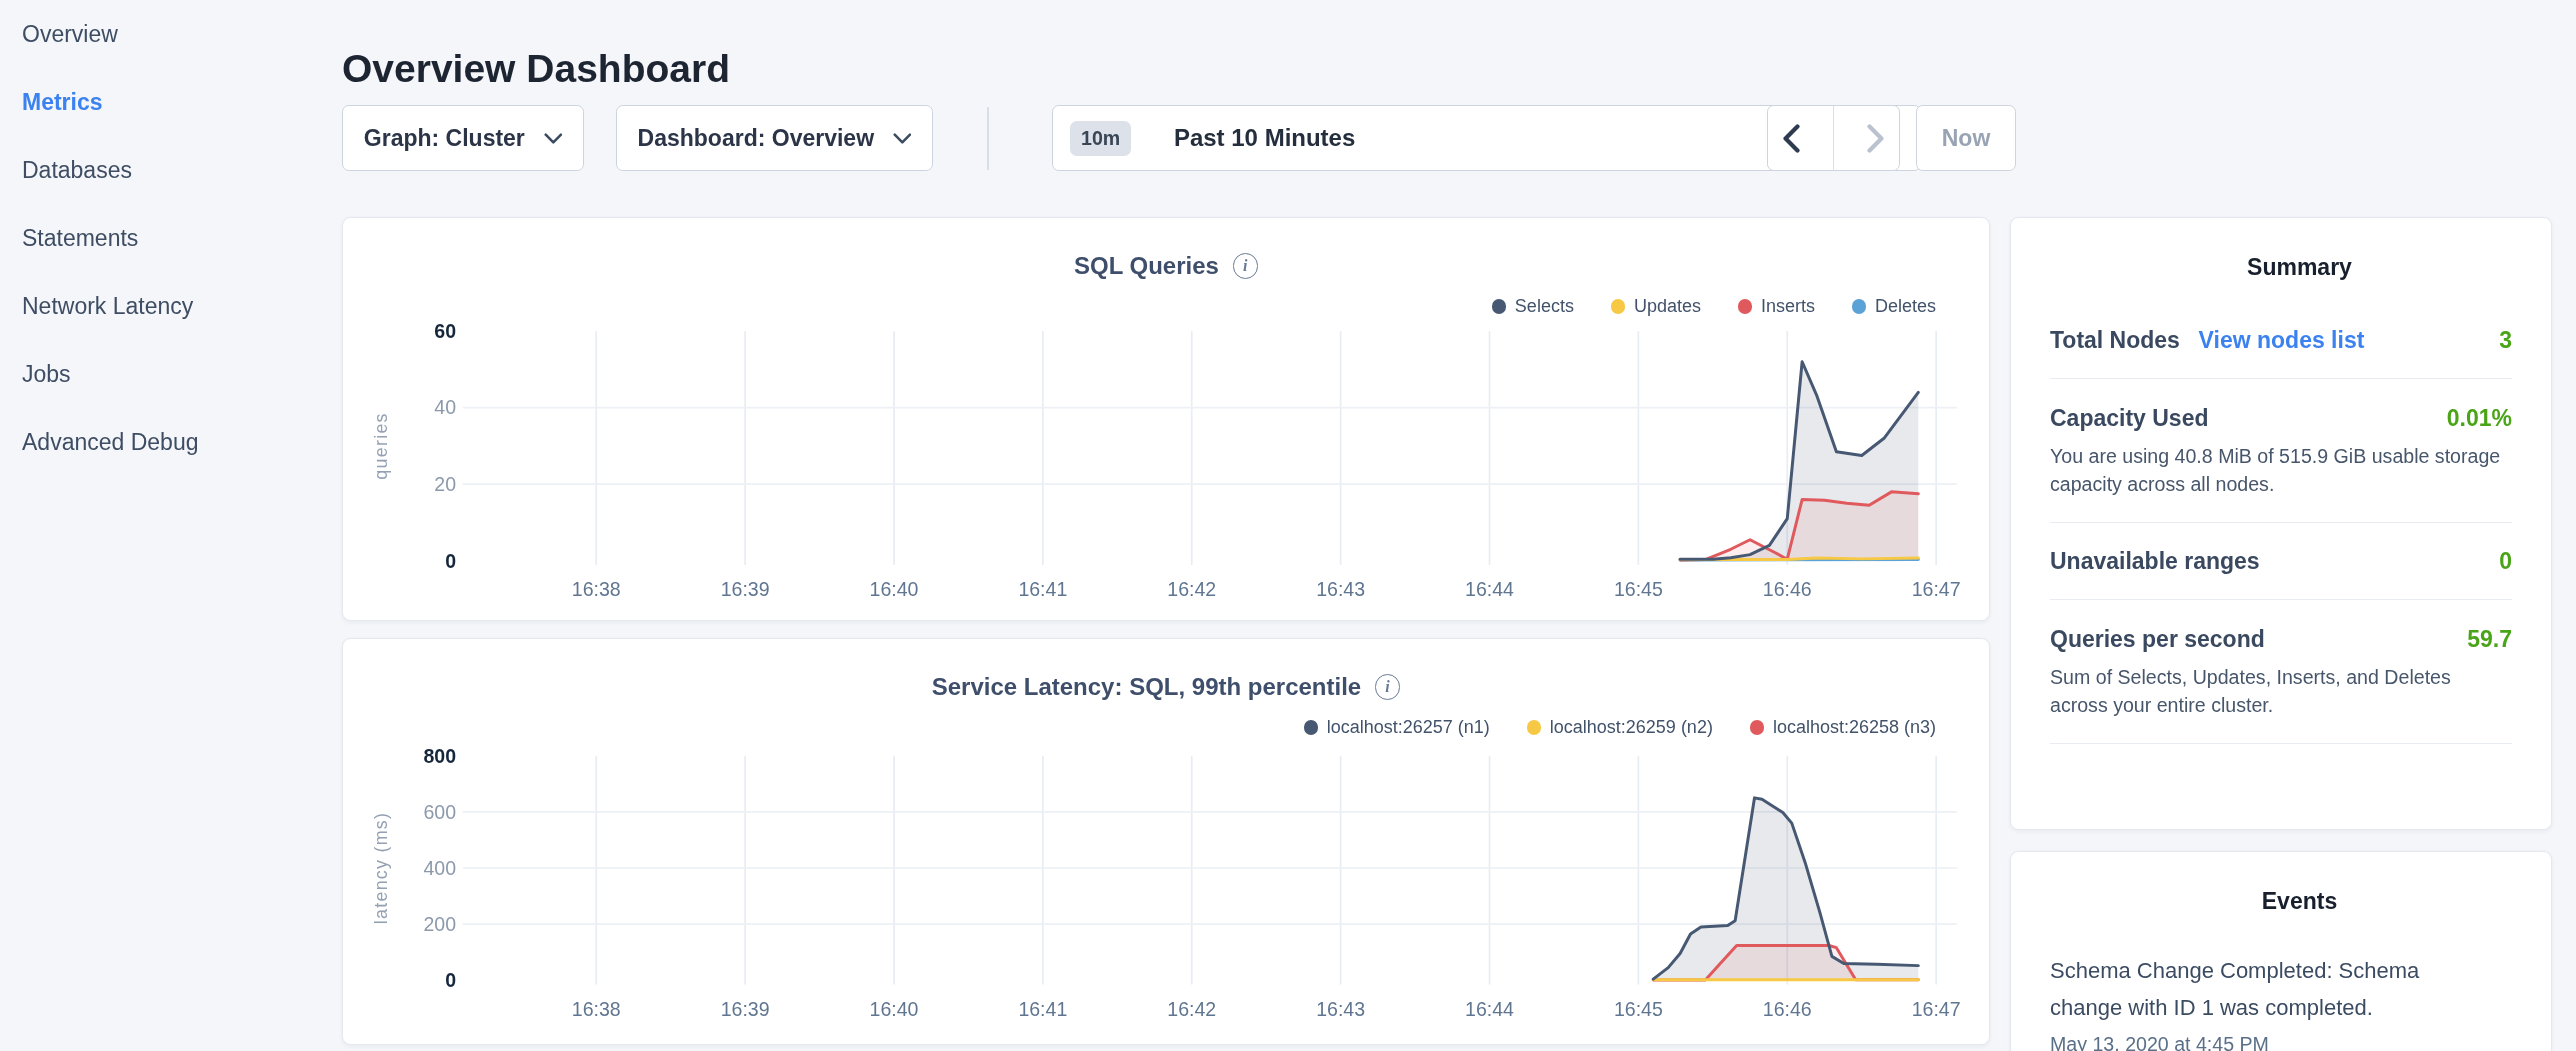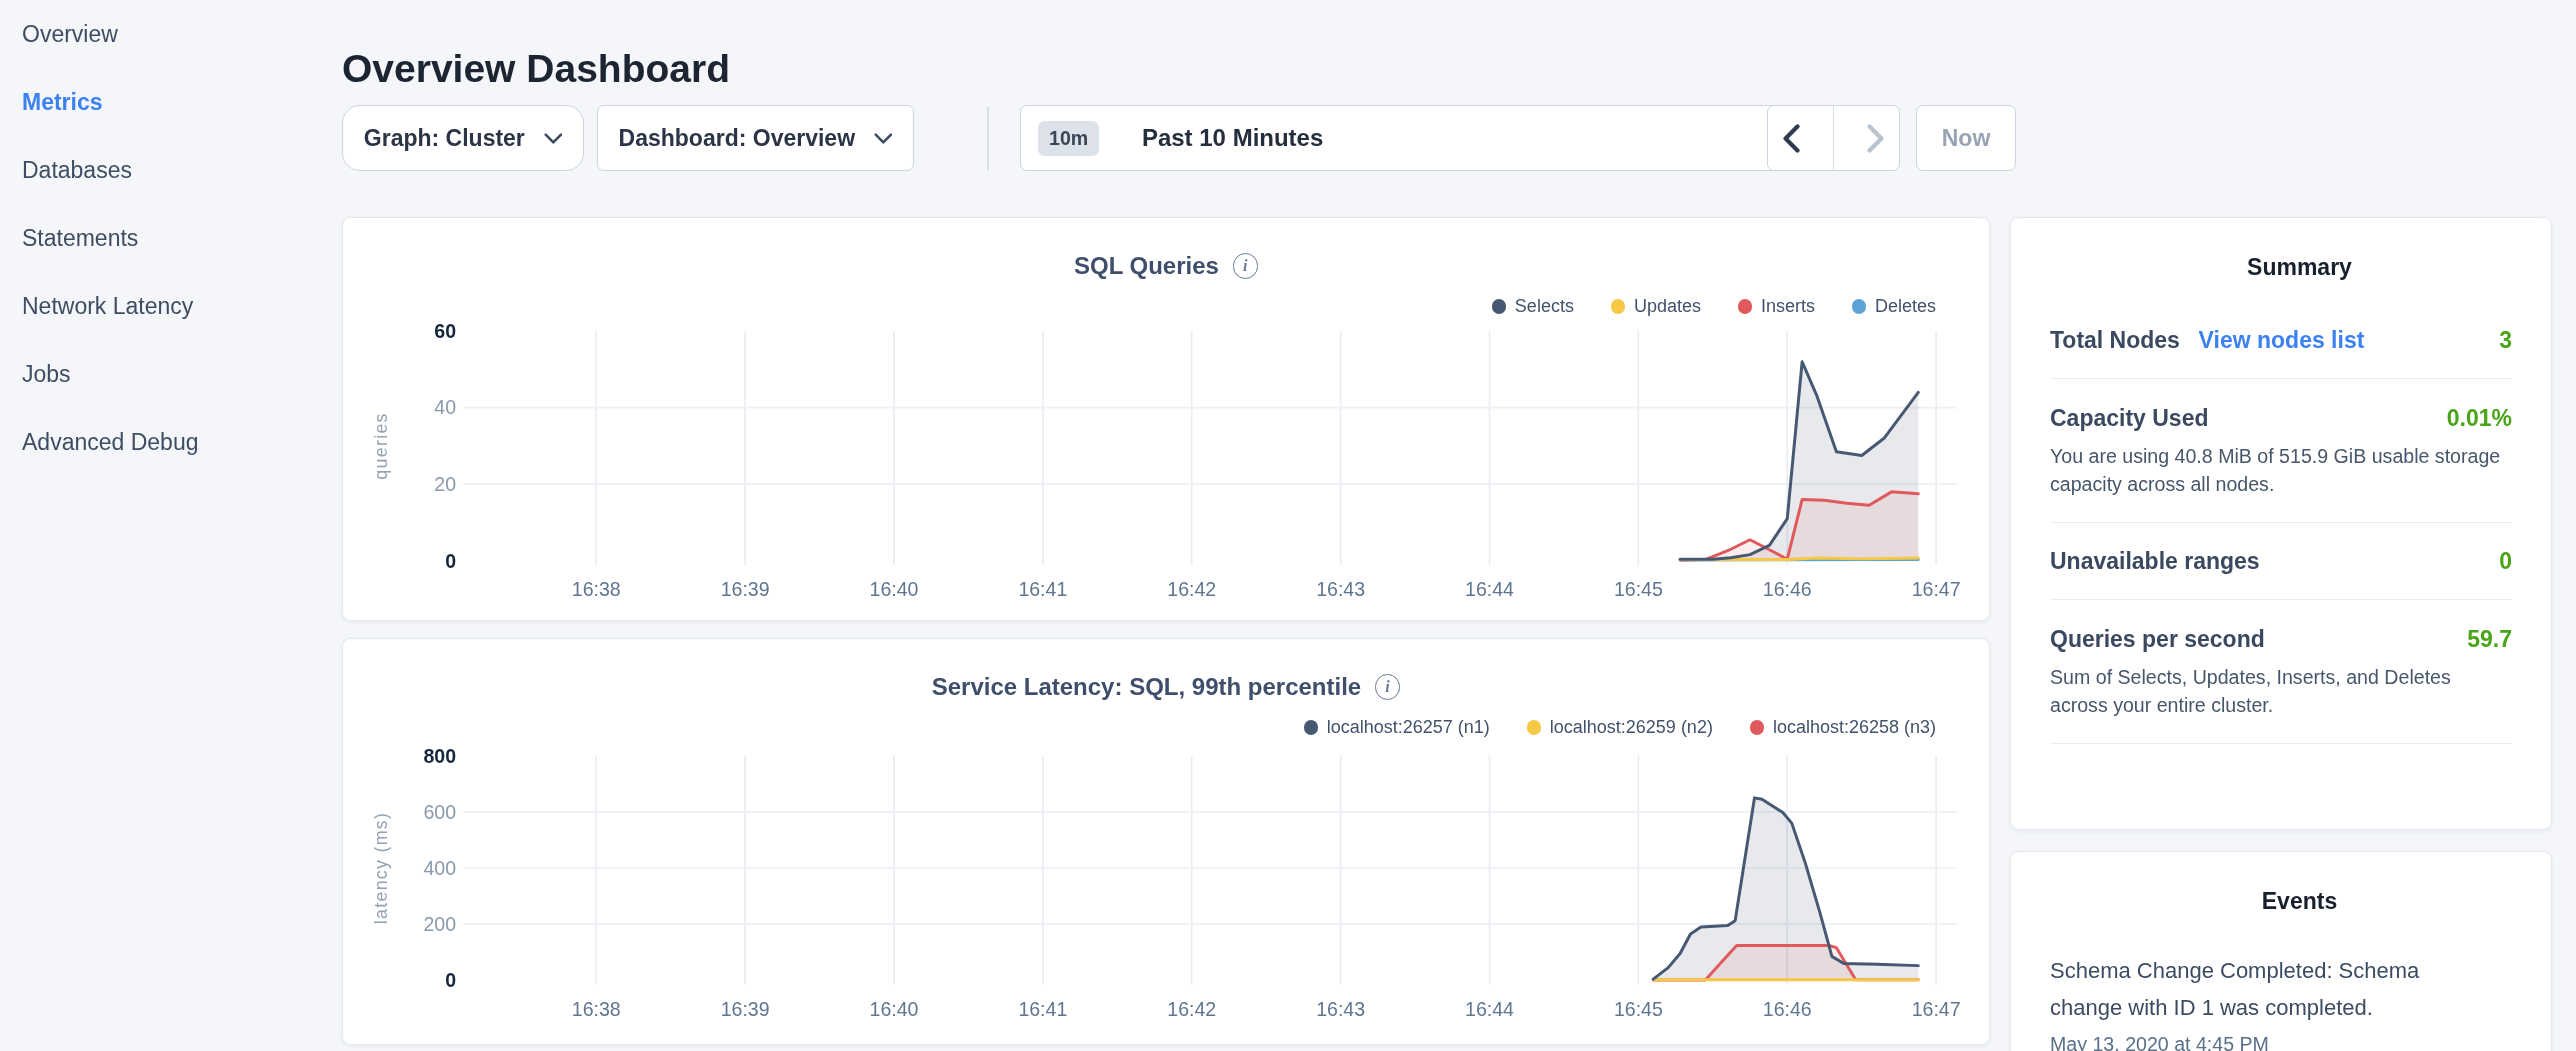--- a/index.html
+++ b/index.html
@@ -11,24 +11,24 @@
   .side-item{height:68px;display:flex;align-items:center;padding-left:22px;
              font-size:23px;font-weight:500;color:#3e4d63;cursor:pointer;}
   .side-item.active{color:var(--accent);font-weight:700;}
 
   
   .page-title{position:absolute;left:342px;top:18.7px;font-size:39px;line-height:48px;
               font-weight:600;color:#1d2532;}
   .btn{position:absolute;top:105px;height:66px;background:#fff;border:1.7px solid #ccd4df;
        border-radius:6.8px;display:flex;align-items:center;justify-content:center;gap:18.7px;
        font-size:23px;font-weight:600;color:#2c3547;cursor:pointer;box-sizing:border-box;}
-  .btn-graph{left:342px;width:242px;border-radius:18px;}
-  .btn-dashboard{left:597px;width:317px;}
+  .btn-graph{left:342px;width:242px;}
+  .btn-dashboard{left:616px;width:317px;}
   .toolbar-divider{position:absolute;left:987px;top:107px;width:1.7px;height:63px;background:#d9dfe7;}
-  .btn-time{left:1020px;width:869px;justify-content:flex-start;padding:0 31px 0 17px;}
+  .btn-time{left:1052px;width:869px;justify-content:flex-start;padding:0 31px 0 17px;}
   .time-badge{background:#dde2ea;border-radius:6.8px;padding:6px 11px;font-size:19.6px;
               font-weight:700;color:#3a4656;}
   .time-label{margin-left:24px;font-size:24px;font-weight:700;color:#242e3d;}
   .time-caret{margin-left:auto;}
   .arrow-group{left:1767px;width:133px;padding:0;}
   .arrow-cell{width:65px;height:100%;display:flex;align-items:center;justify-content:center;cursor:pointer;}
   .arrow-sep{width:1.7px;height:100%;background:#d9dfe7;}
   .btn-now{left:1916px;width:100px;color:#98a3b3;cursor:default;}
 
   

